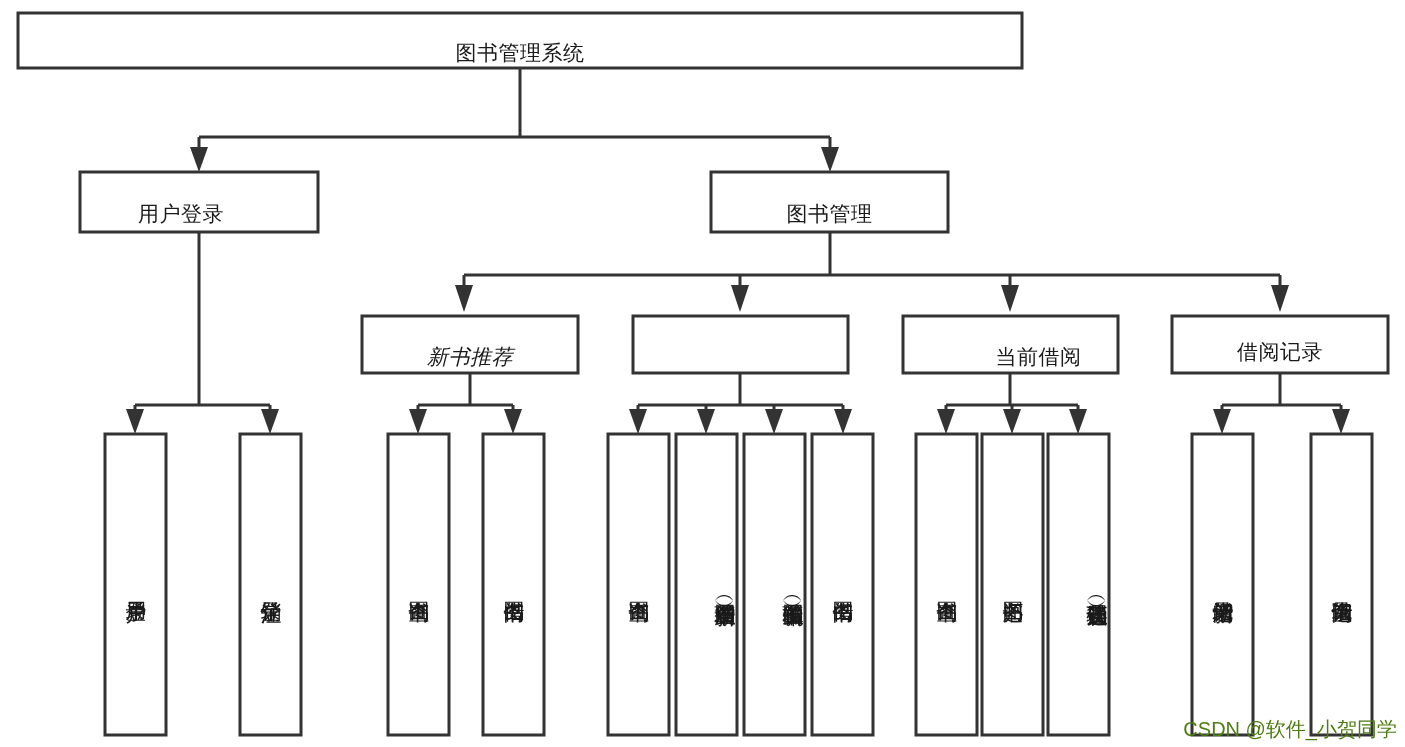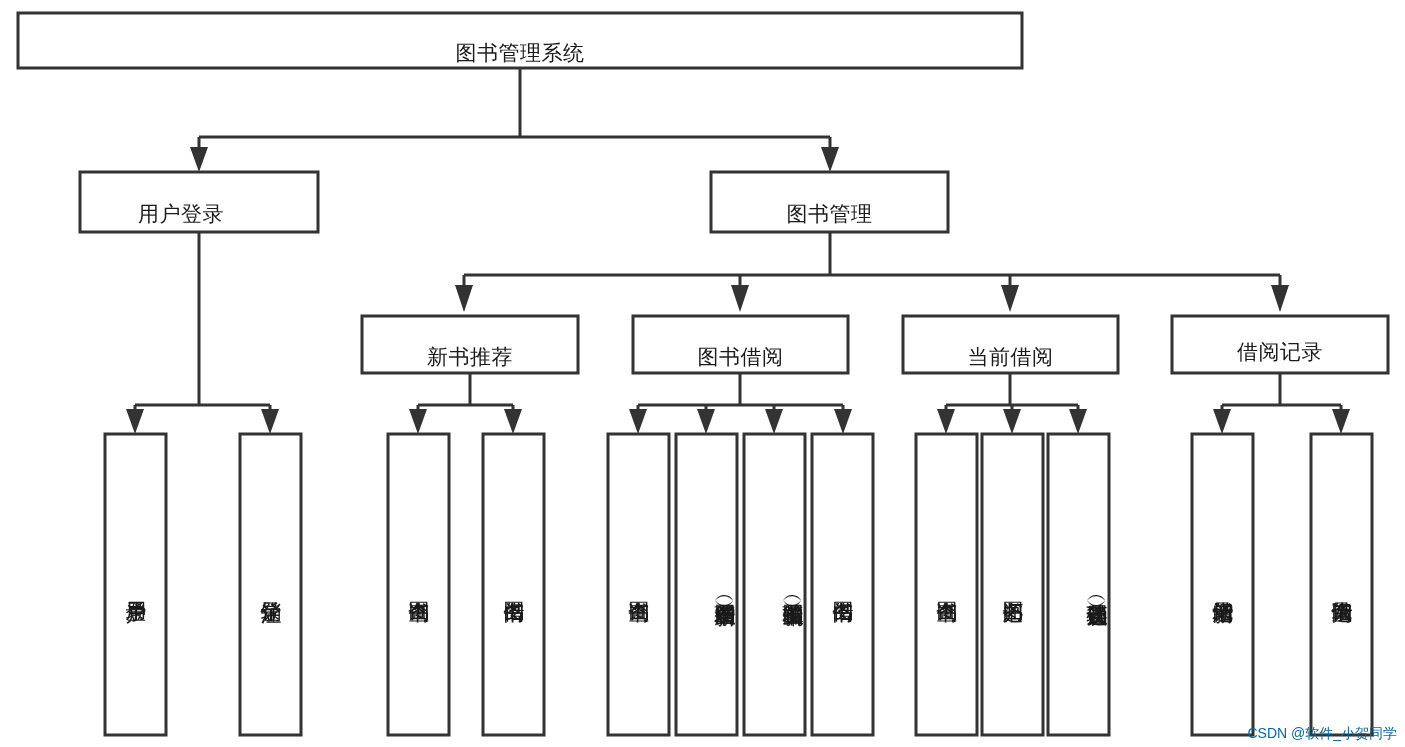--- a/index.html
+++ b/index.html
@@ -70,22 +70,22 @@
     pointer-events: none;
   }
   .node-label-v.mid {
     align-items: center;
   }
   .watermark {
     position: absolute;
     right: 8px;
     bottom: 4px;
     font-family: "Liberation Sans", "DejaVu Sans", sans-serif;
-    font-size: 14px;
-    color: #0369a1;
+    font-size: 20px;
+    color: #4d7c0f;
     white-space: nowrap;
     pointer-events: none;
   }
 </style>
 </head>
 <body>
 
 <div id="diagram-root">
 
   <svg class="diagram-canvas" viewBox="0 0 1405 747">
@@ -194,23 +194,22 @@
 
     <rect class="node-box" x="1192" y="434" width="61" height="301"></rect>
     <rect class="node-box" x="1311" y="434" width="61" height="301"></rect>
   </svg>
 
   <div class="node-label-h" style="left:18px; top:13px; width:1004px; height:55px;">图书管理系统</div>
 
   <div class="node-label-h" style="left:80px; top:172px; width:202px; height:60px;">用户登录</div>
   <div class="node-label-h" style="left:711px; top:172px; width:237px; height:60px;border-radius:6px;">图书管理</div>
 
-  <div class="node-label-h" style="left:362px; top:316px; width:216px; height:57px;">新书推荐</div>
-  <div class="node-label-h" style="left:633px; top:316px; width:215px; height:57px;">图书借阅</div>
-  <div class="node-label-h" style="left:903px; top:316px; width:215px; height:57px;">当前借阅</div>
+  <div class="node-label-h" style="left:362px; top:316px; width:216px; height:57px;font-style:italic;">新书推荐</div>
+  <div class="node-label-h" style="left:903px; top:316px; width:215px; height:57px;padding-left:28px;">当前借阅</div>
   <div class="node-label-h" style="left:1172px; top:316px; width:216px; height:47px;text-align:center;">借阅记录</div>
 
   <div class="node-label-v mid" style="left:105px; top:434px; width:61px; height:301px;">用户登录</div>
   <div class="node-label-v mid" style="left:240px; top:434px; width:61px; height:301px;">注销登录</div>
 
   <div class="node-label-v mid" style="left:388px; top:434px; width:61px; height:301px;">查询图书</div>
   <div class="node-label-v mid" style="left:483px; top:434px; width:61px; height:301px;">借阅图书</div>
 
   <div class="node-label-v mid" style="left:608px; top:434px; width:61px; height:301px;">查询图书</div>
   <div class="node-label-v" style="left:676px; top:440px; width:61px; height:295px;">新增图书（管理员）</div>

